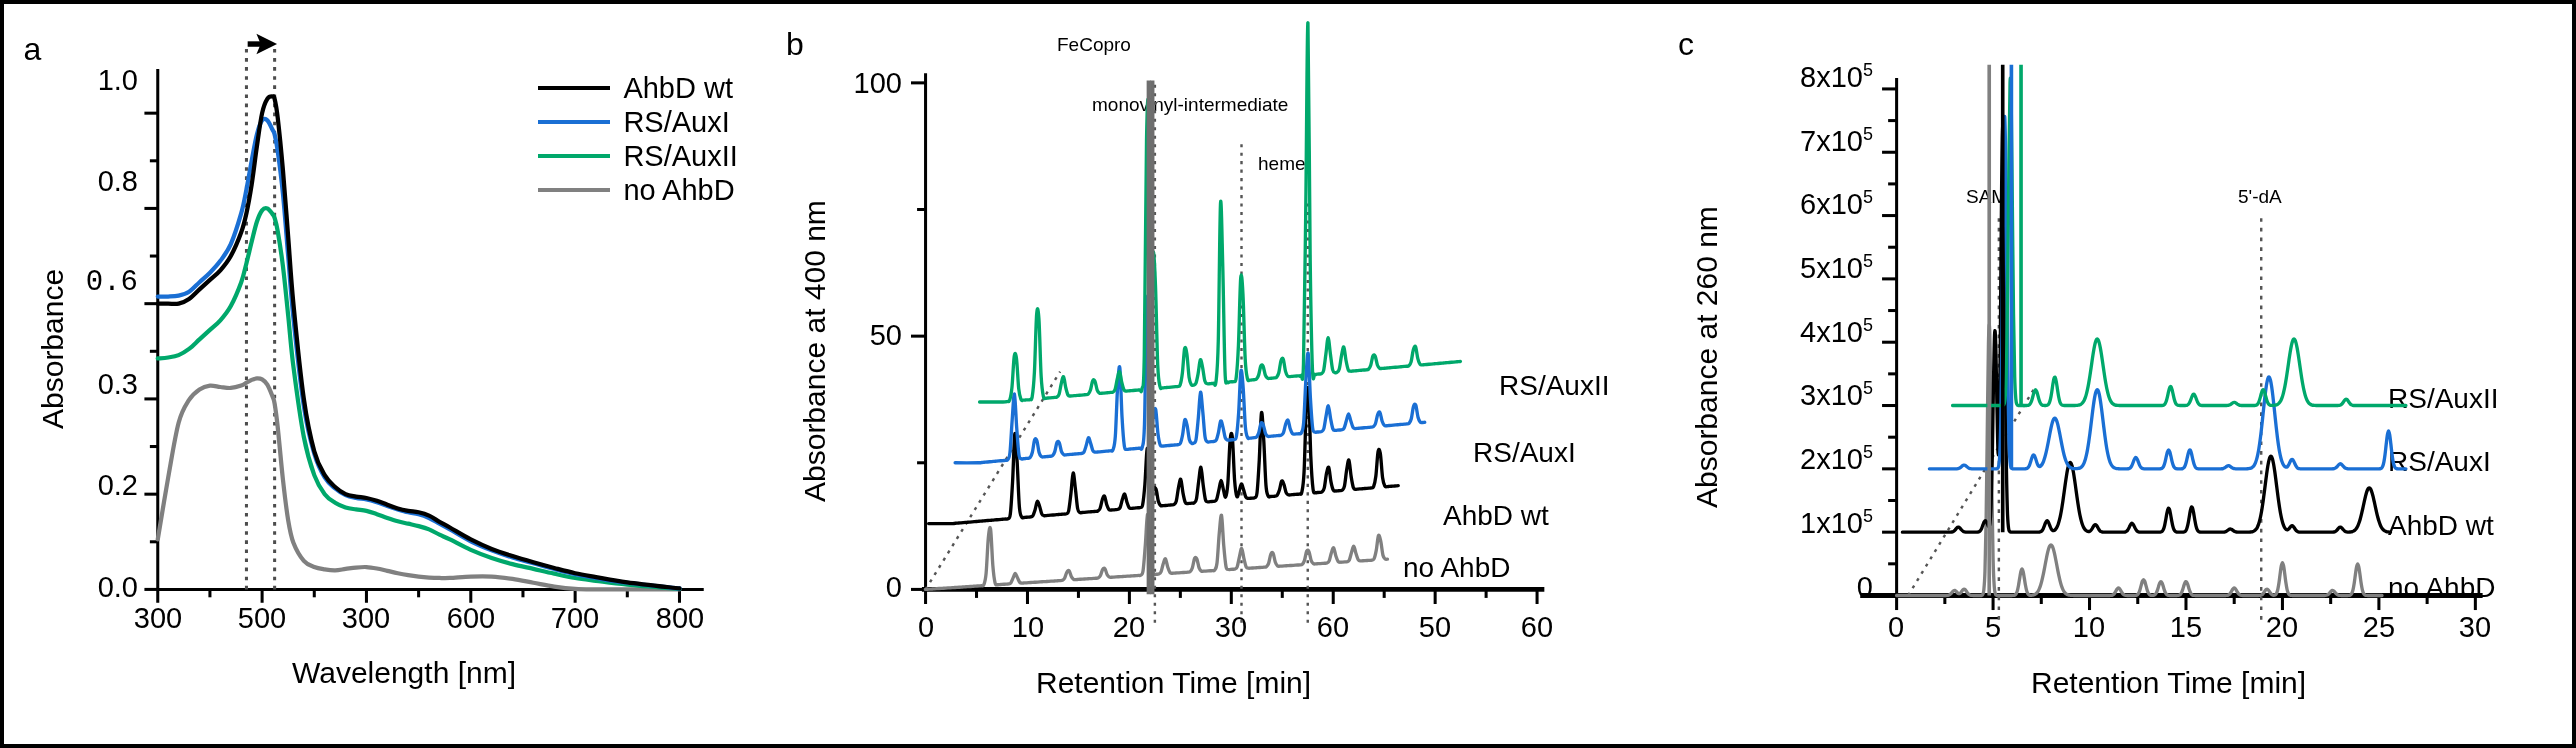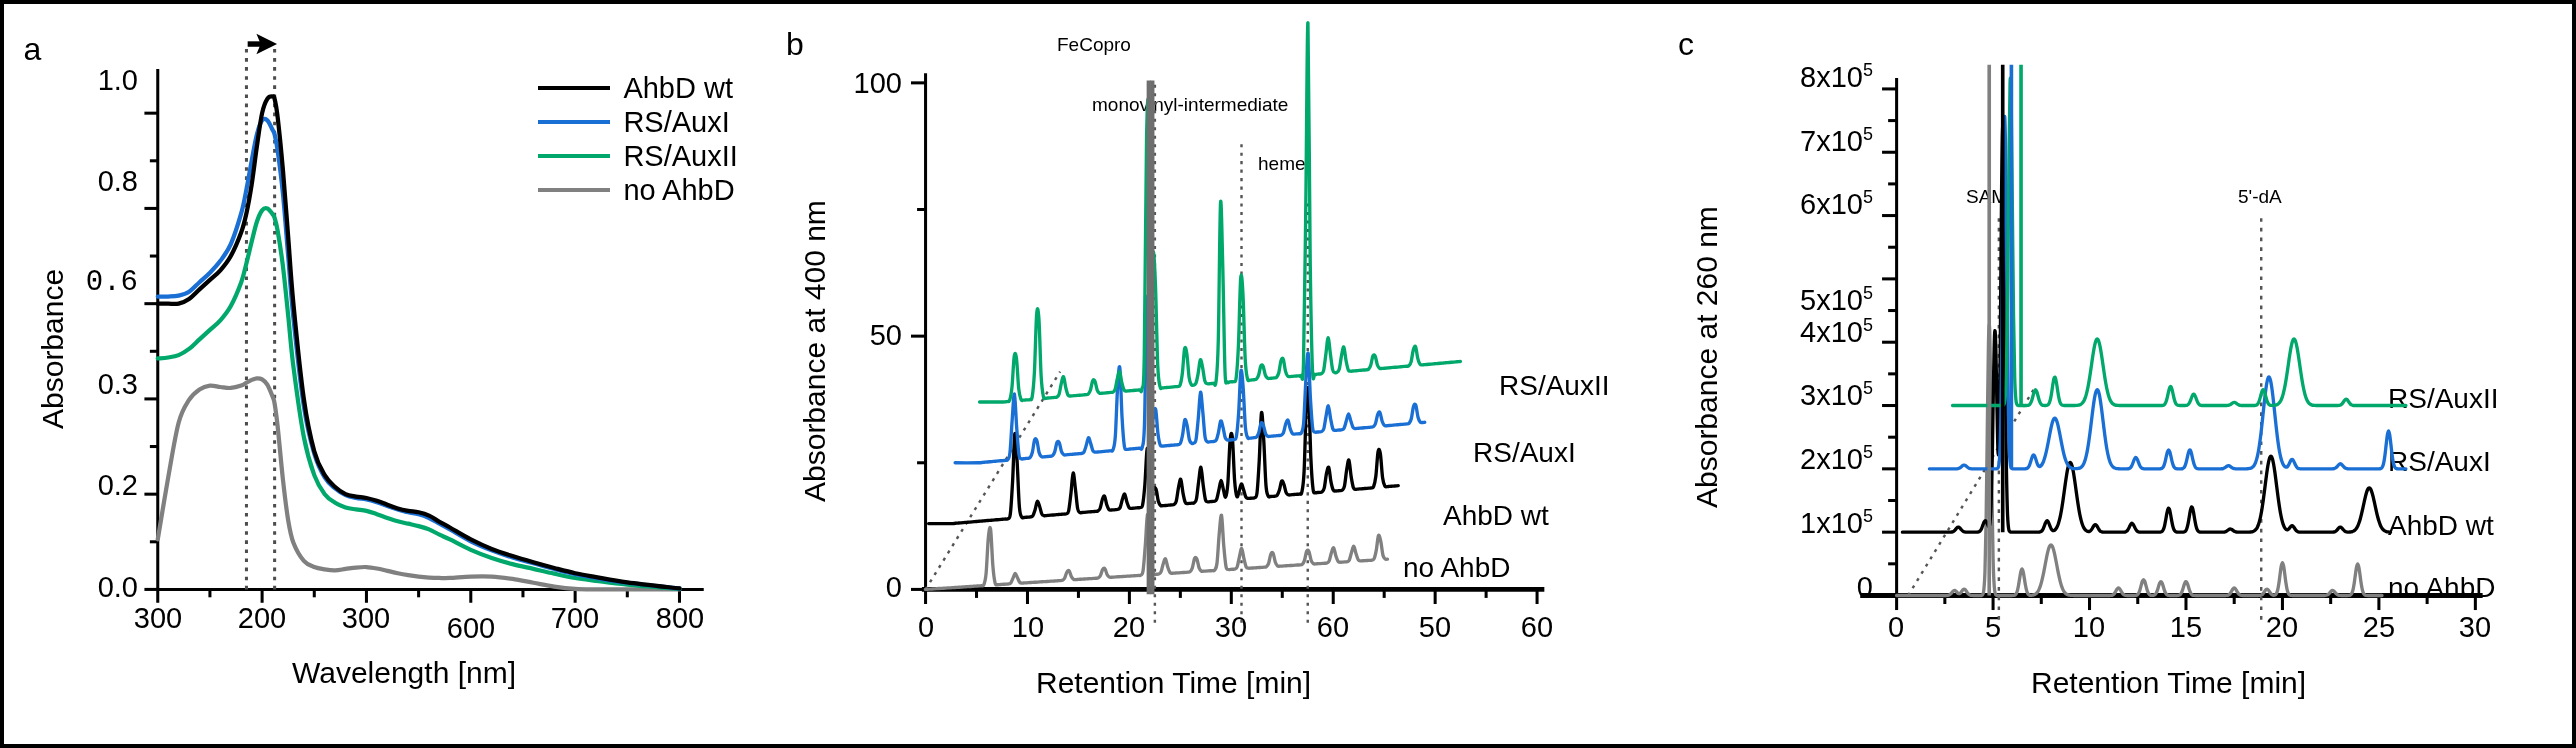--- a/index.html
+++ b/index.html
@@ -79,23 +79,23 @@
     <span class="panel-letter" style="left:19.4px;top:29px;">a</span>
 
     <span class="tick-label y" style="left:49px;top:583px;width:85px;">0.0</span>
     <span class="tick-label y" style="left:49px;top:481px;width:85px;">0.2</span>
     <span class="tick-label y" style="left:49px;top:380px;width:85px;">0.3</span>
     <span class="tick-label y" style="left:49px;top:278px;width:85px;font-family:Liberation Mono, monospace;">0.6</span>
     <span class="tick-label y" style="left:49px;top:177px;width:85px;text-align:right;">0.8</span>
     <span class="tick-label y" style="left:49px;top:76px;width:85px;">1.0</span>
 
     <span class="tick-label x" style="left:154px;top:598px;">300</span>
-    <span class="tick-label x" style="left:258px;top:598px;">200</span>
+    <span class="tick-label x" style="left:258px;top:598px;">500</span>
     <span class="tick-label x" style="left:362px;top:598px;">300</span>
-    <span class="tick-label x" style="left:467px;top:598px;margin-top:10px;">600</span>
+    <span class="tick-label x" style="left:467px;top:598px;">600</span>
     <span class="tick-label x" style="left:571px;top:598px;">700</span>
     <span class="tick-label x" style="left:676px;top:598px;">800</span>
 
     <span class="axis-title vert" style="left:32px;top:425px;">Absorbance</span>
     <span class="axis-title" style="left:288px;top:652px;">Wavelength [nm]</span>
 
     <div class="legend" style="left:534px;top:67px;">
       <div class="legend-row">
         <span class="legend-swatch" style="background:#000000;"></span>
         <span class="legend-text">AhbD wt</span>
@@ -212,21 +212,21 @@
   </div>
 
   <div class="panel" id="panel-c" style="left:1663px;width:913px;">
     <span class="panel-letter" style="left:11px;top:24px;">c</span>
 
     <span class="tick-label y" style="left:24px;top:583px;width:182px;"><span>0</span></span>
     <span class="tick-label y" style="left:24px;top:519px;width:182px;">1x10<sup>5</sup></span>
     <span class="tick-label y" style="left:24px;top:455px;width:182px;">2x10<sup>5</sup></span>
     <span class="tick-label y" style="left:24px;top:391px;width:182px;">3x10<sup>5</sup></span>
     <span class="tick-label y" style="left:24px;top:328px;width:182px;">4x10<sup>5</sup></span>
-    <span class="tick-label y" style="left:24px;top:264px;width:182px;margin-top:32px;">5x10<sup>5</sup></span>
+    <span class="tick-label y" style="left:24px;top:264px;width:182px;">5x10<sup>5</sup></span>
     <span class="tick-label y" style="left:24px;top:200px;width:182px;">6x10<sup>5</sup></span>
     <span class="tick-label y" style="left:24px;top:137px;width:182px;">7x10<sup>5</sup></span>
     <span class="tick-label y" style="left:24px;top:73px;width:182px;">8x10<sup>5</sup></span>
 
     <span class="tick-label x" style="left:229px;top:607px;">0</span>
     <span class="tick-label x" style="left:326px;top:607px;">5</span>
     <span class="tick-label x" style="left:422px;top:607px;">10</span>
     <span class="tick-label x" style="left:519px;top:607px;">15</span>
     <span class="tick-label x" style="left:615px;top:607px;">20</span>
     <span class="tick-label x" style="left:712px;top:607px;">25</span>

